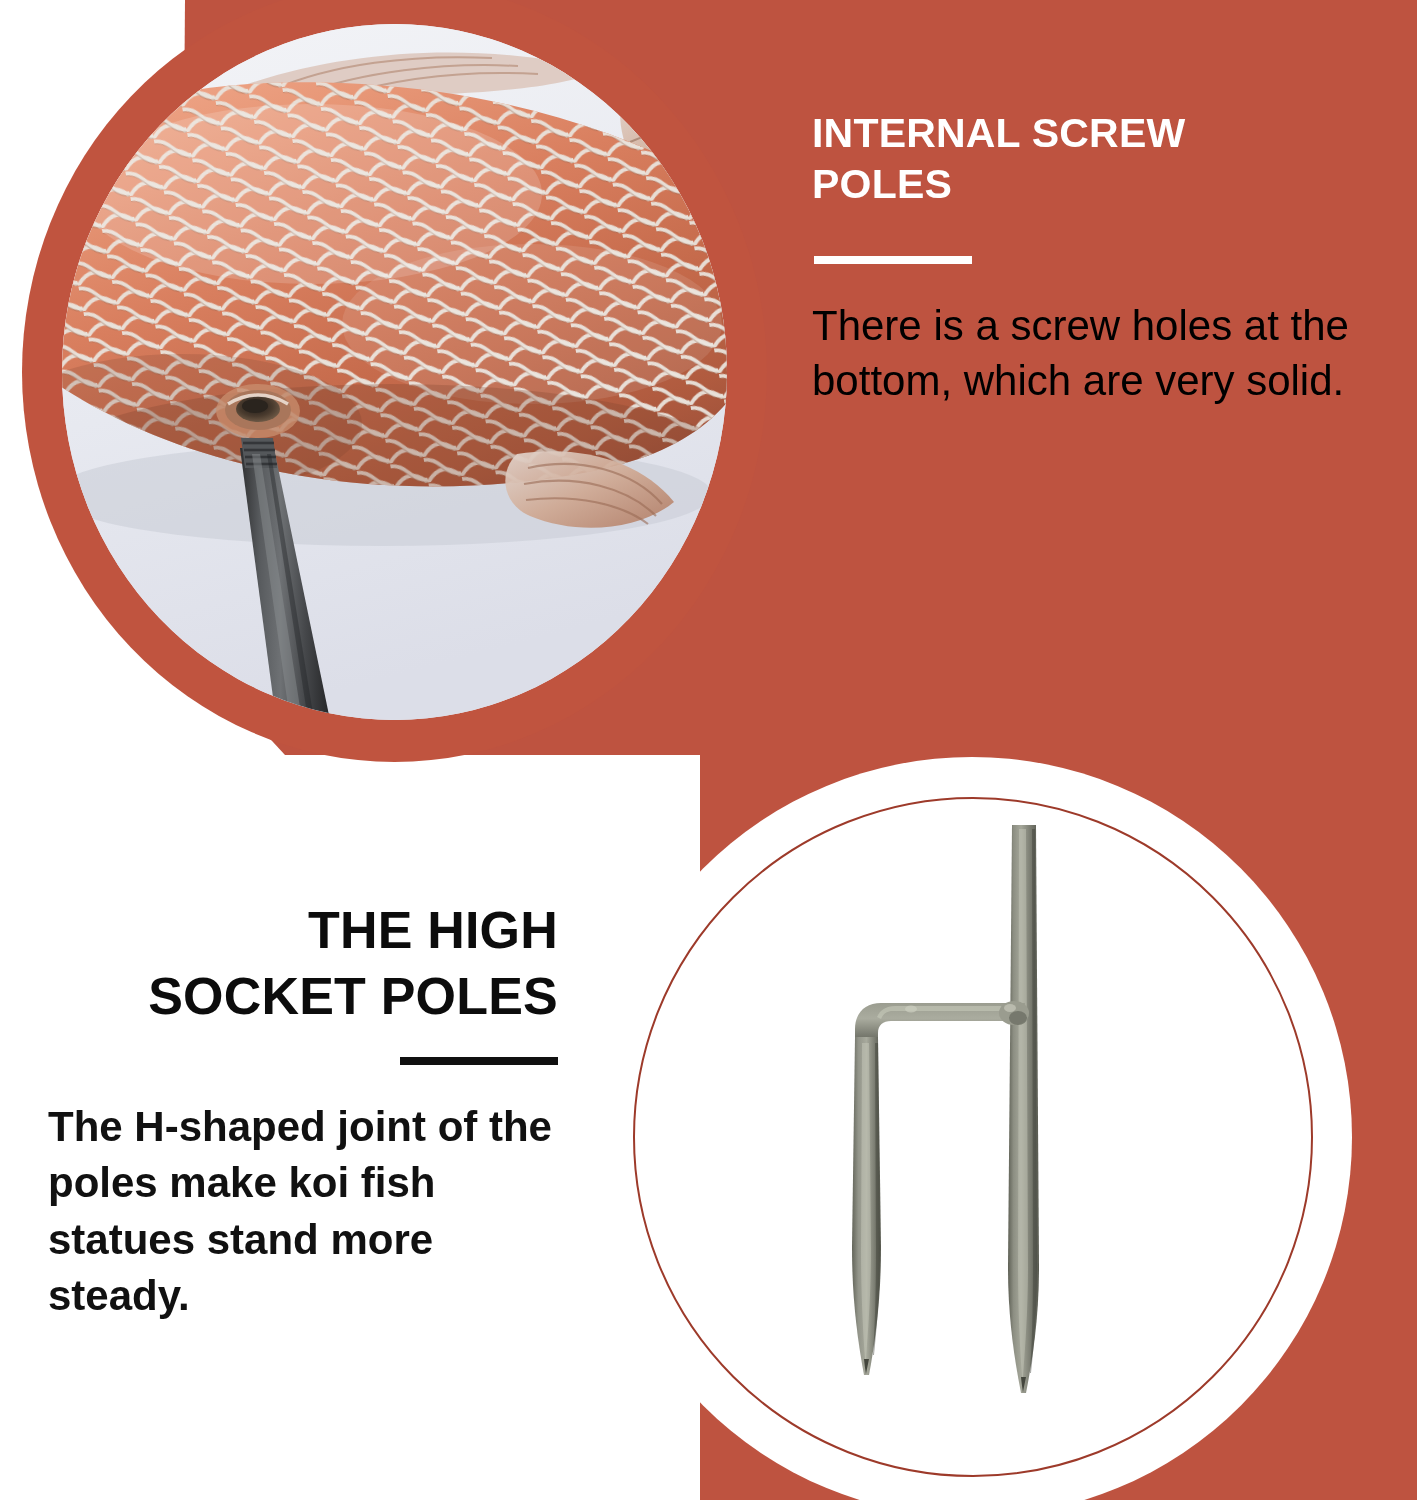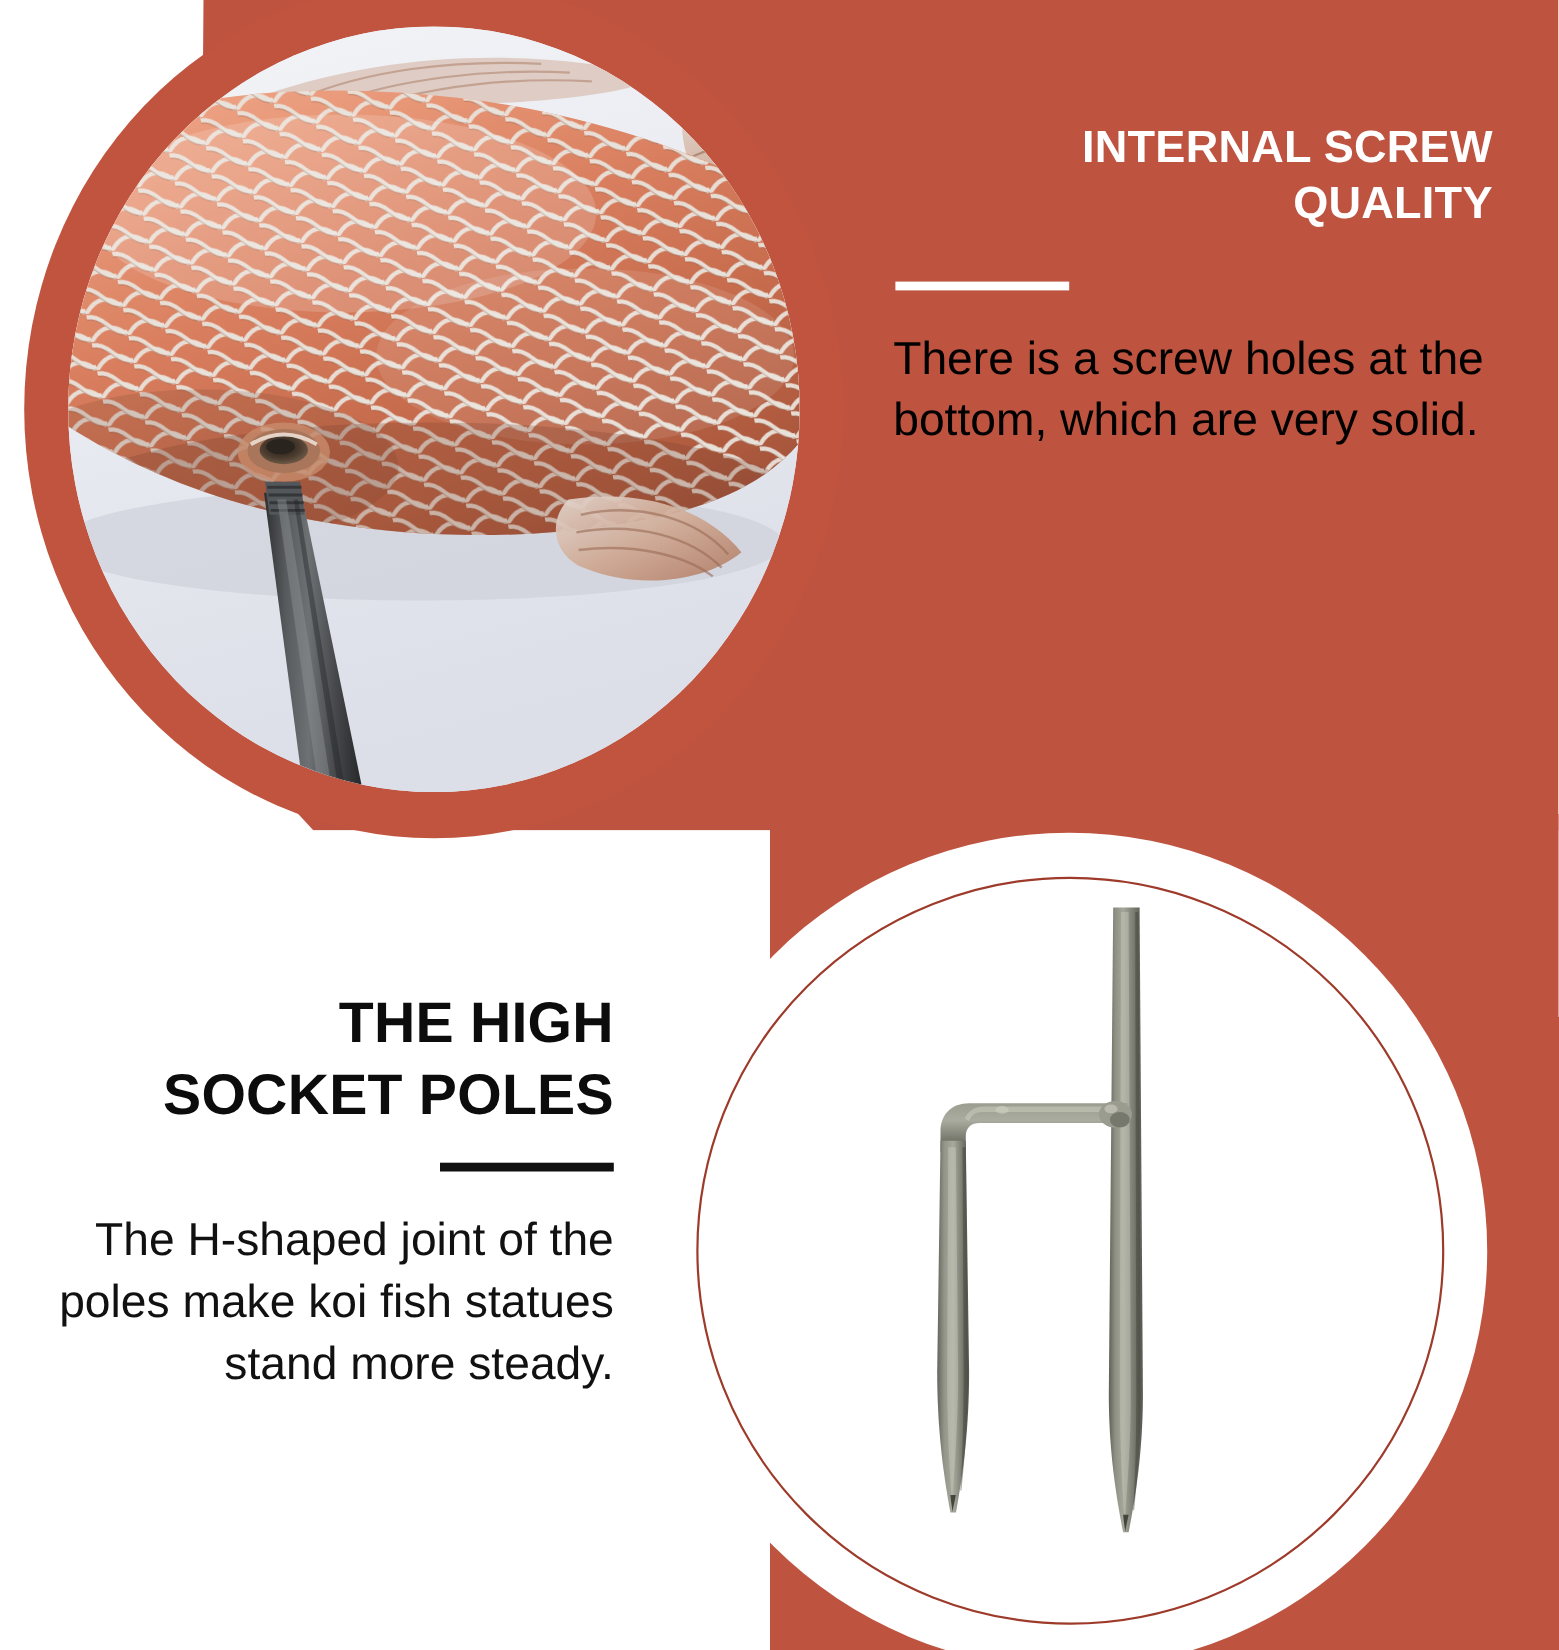--- a/index.html
+++ b/index.html
@@ -44,21 +44,20 @@
   #fish-photo svg{ display:block; width:100%; height:100%; }
 
   
   #screw-block{
     position:absolute; left:812px; top:108px; width:545px;
     z-index:5;
   }
   #screw-title{
     color:#ffffff; font-size:41px; font-weight:bold; line-height:1.24;
     letter-spacing:.2px;
-    text-align:right;
   }
   #screw-rule{
     width:158px; height:8px; background:#ffffff; margin:46px 0 34px 2px;
   }
   #screw-body{
     color:#000000; font-size:42px; line-height:1.32; font-weight:400;
   }
 
   
   #bottom-red-wedge{
@@ -87,22 +86,22 @@
   }
   #poles-title{
     color:#0c0c0c; font-size:52px; font-weight:bold; line-height:1.26;
     letter-spacing:.2px;
   }
   #poles-rule{
     width:158px; height:8px; background:#101010;
     margin:28px 0 34px auto;
   }
   #poles-body{
-    color:#111111; font-size:42px; line-height:1.34; font-weight:400;
-    text-align:right;
+    color:#111111; font-size:42px; line-height:1.34; font-weight:700;
+    text-align:left;
   }
 </style>
 </head>
 <body>
 
 <div id="top-left-white"></div>
 <div id="top-red-panel"></div>
 
 <div id="fish-circle-wrap">
   <div id="fish-ring"></div>
@@ -224,21 +223,21 @@
           <path d="M205,430 L209,430 L252,696 L246,696 Z" fill="#1f2022" opacity="0.4"></path>
         </g>
       </g>
     </svg>
   </div>
 </div>
 
 <div id="screw-block">
   <div id="screw-title">
     <div>INTERNAL SCREW</div>
-    <div>QUALITY</div>
+    <div>POLES</div>
   </div>
   <div id="screw-rule"></div>
   <div id="screw-body">There is a screw holes at the bottom, which are very solid.</div>
 </div>
 
 <div id="bottom-red-wedge"></div>
 <div id="stake-white-disc"></div>
 <div id="stake-outline-circle"></div>
 
 <div id="stake-art">

